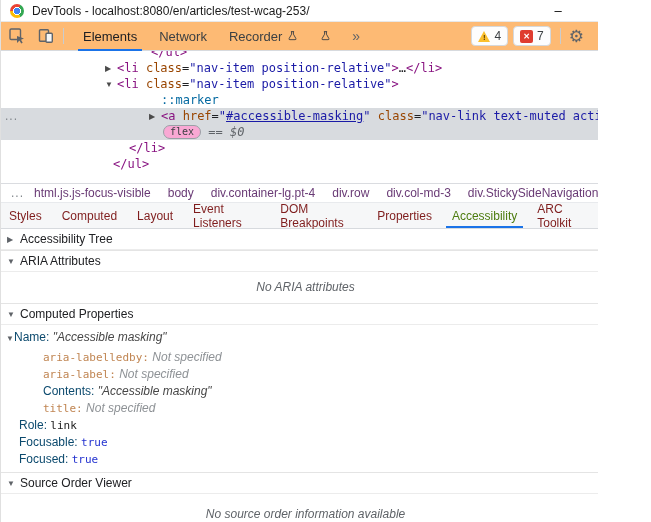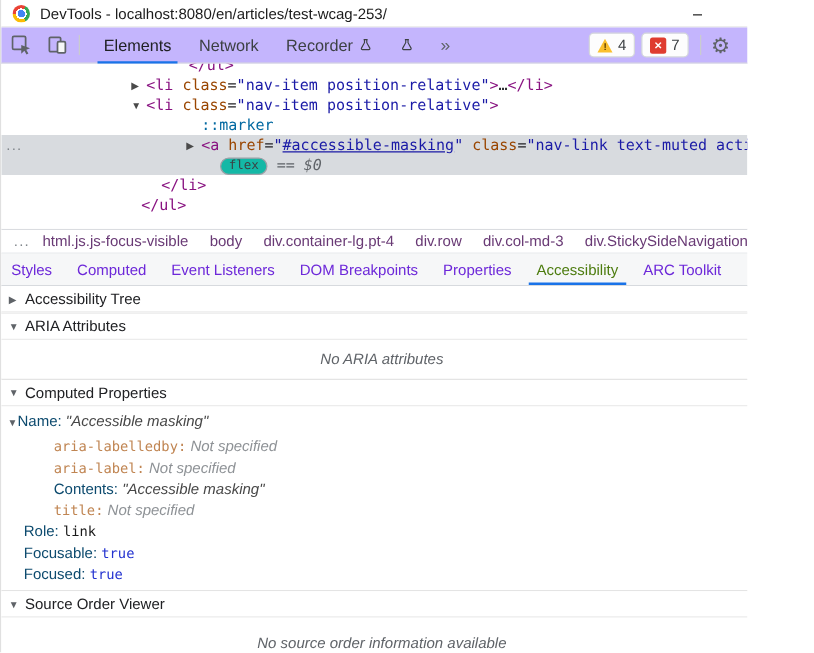--- a/index.html
+++ b/index.html
@@ -16,21 +16,21 @@
     background:
       radial-gradient(circle at 50% 50%, #4285f4 0 3px, #ffffff 3px 4.3px, rgba(0,0,0,0) 4.3px),
       conic-gradient(from 30deg, #34a853 0 120deg, #fbbc05 0 240deg, #ea4335 0 360deg); }
   .title-text { font-size:12px; color:#1b1b1b; white-space:nowrap; }
   .winbtn { position:absolute; top:0; height:22px; line-height:22px; font-size:13px; color:#000; text-align:center; width:14px; }
   .btn-min { left:550; left:550px; }
   .btn-max { left:601px; top:6px; height:10px; width:10px; border:1px solid #1b1b1b; line-height:0; }
   .btn-close { left:646px; }
 
   
-  .toolbar { position:relative; height:29px; background:#c4b5fd; border-bottom:1px solid #d7dade; display:flex; align-items:center; }
+  .toolbar { position:relative; height:29px; background:#fdba74; border-bottom:1px solid #d7dade; display:flex; align-items:center; }
   .tb-iconbtn { width:26px; height:26px; display:flex; align-items:center; justify-content:center; margin-left:3px; }
   .vdiv { width:1px; height:16px; background:#c9cccf; margin:0 4px; }
   .tabs { display:flex; align-items:stretch; height:29px; margin-left:4px; }
   .tab { position:relative; display:flex; align-items:center; gap:5px; padding:0 11px; font-size:13px; color:#3c4043; cursor:default; }
   .tab.active { color:#202124; }
   .tab.active::after { content:""; position:absolute; left:6px; right:6px; bottom:0; height:2px; background:#1a73e8; }
   .more-tabs { font-size:14px; color:#5f6368; padding:0 10px; }
   .tb-right { margin-left:auto; display:flex; align-items:center; padding-right:8px; }
   .chip { display:flex; align-items:center; gap:4px; border:1px solid #d5d8db; border-radius:4px; height:20px; padding:0 6px; margin-left:5px; background:#fdfdfd; }
   .chip-num { font-size:12px; color:#3c4043; }
@@ -46,34 +46,34 @@
   .cl.frag { margin-top:-7px; }
   .cl.sel { background:#d8dbdf; }
   .arrow { display:inline-block; width:12px; font-size:8px; color:#4a4a4a; vertical-align:1px; font-family:"Liberation Sans",sans-serif; }
   .tk-tag { color:#881280; }
   .tk-attr { color:#994500; }
   .tk-punct { color:#202124; }
   .tk-val { color:#1a1aa6; }
   .tk-link { color:#1a1aa6; text-decoration:underline; }
   .tk-dots { color:#202124; }
   .tk-pseudo { color:#0369a1;margin-top:28px; }
-  .tk-badge { display:inline-block; border:1px solid #9aa0a6; border-radius:8px; background:#14b8a6; color:#3c4043;
-    font-size:10px; line-height:12px; padding:0 6px; vertical-align:1px;margin-left:13px; }
+  .tk-badge { display:inline-block; border:1px solid #9aa0a6; border-radius:8px; background:#f9a8d4; color:#3c4043;
+    font-size:10px; line-height:12px; padding:0 6px; vertical-align:1px; }
   .tk-eq, .tk-dollar { color:#5f6368; font-style:italic; }
   .gutter-dots { position:absolute; left:4px; font-size:12px; color:#80868b; letter-spacing:1px; font-family:"Liberation Sans",sans-serif; }
 
   
   .crumbs { height:20px; border-top:1px solid #dadce0; border-bottom:1px solid #e8eaed; background:#fff;
     display:flex; align-items:center; font-size:12px; white-space:nowrap; overflow:hidden; }
   .crumb-overflow { color:#80868b; padding:0 10px 0 10px; letter-spacing:1px; }
   .crumb { color:#693a75; margin-right:17px; }
 
   
   .ptabs { height:26px; background:#f6f7f8; border-bottom:1px solid #d7dade; display:flex; align-items:stretch; }
-  .ptab { position:relative; display:flex; align-items:center; padding:0 10px; font-size:12px; color:#6d28d9; }
+  .ptab { position:relative; display:flex; align-items:center; padding:0 10px; font-size:12px; color:#7f1d1d; }
   .ptab:first-child { padding-left:8px; }
   .ptab.active { color:#4d7c0f; }
   .ptab.active::after { content:""; position:absolute; left:4px; right:4px; bottom:0; height:2px; background:#1a73e8; }
 
   
   .sec { background:#fff; }
   .sec + .sec { border-top:1px solid #e4e4e4; }
   .sec-h { height:21px; line-height:21px; font-size:12px; color:#202124; padding-left:19px; position:relative; border-bottom:1px solid #ececec; background:#fff; }
   .sec-h .tri { position:absolute; left:6px; top:0; font-size:8px; color:#5f6368; }
   .empty-msg { text-align:center; font-size:12px; font-style:italic; color:#5f6368; padding:8px 0 9px 0;margin-left:12px; }
@@ -188,20 +188,21 @@
     <span class="crumb">div.container-lg.pt-4</span>
     <span class="crumb">div.row</span>
     <span class="crumb">div.col-md-3</span>
     <span class="crumb">div.StickySideNavigation</span>
     <span class="crumb">nav#toc.</span>
   </div>
 
   <div class="ptabs">
     <span class="ptab">Styles</span>
     <span class="ptab">Computed</span>
+    <span class="ptab">Layout</span>
     <span class="ptab">Event Listeners</span>
     <span class="ptab">DOM Breakpoints</span>
     <span class="ptab">Properties</span>
     <span class="ptab active">Accessibility</span>
     <span class="ptab">ARC Toolkit</span>
   </div>
 
   <div class="sec">
     <div class="sec-h">
       <span class="tri">▶</span>

